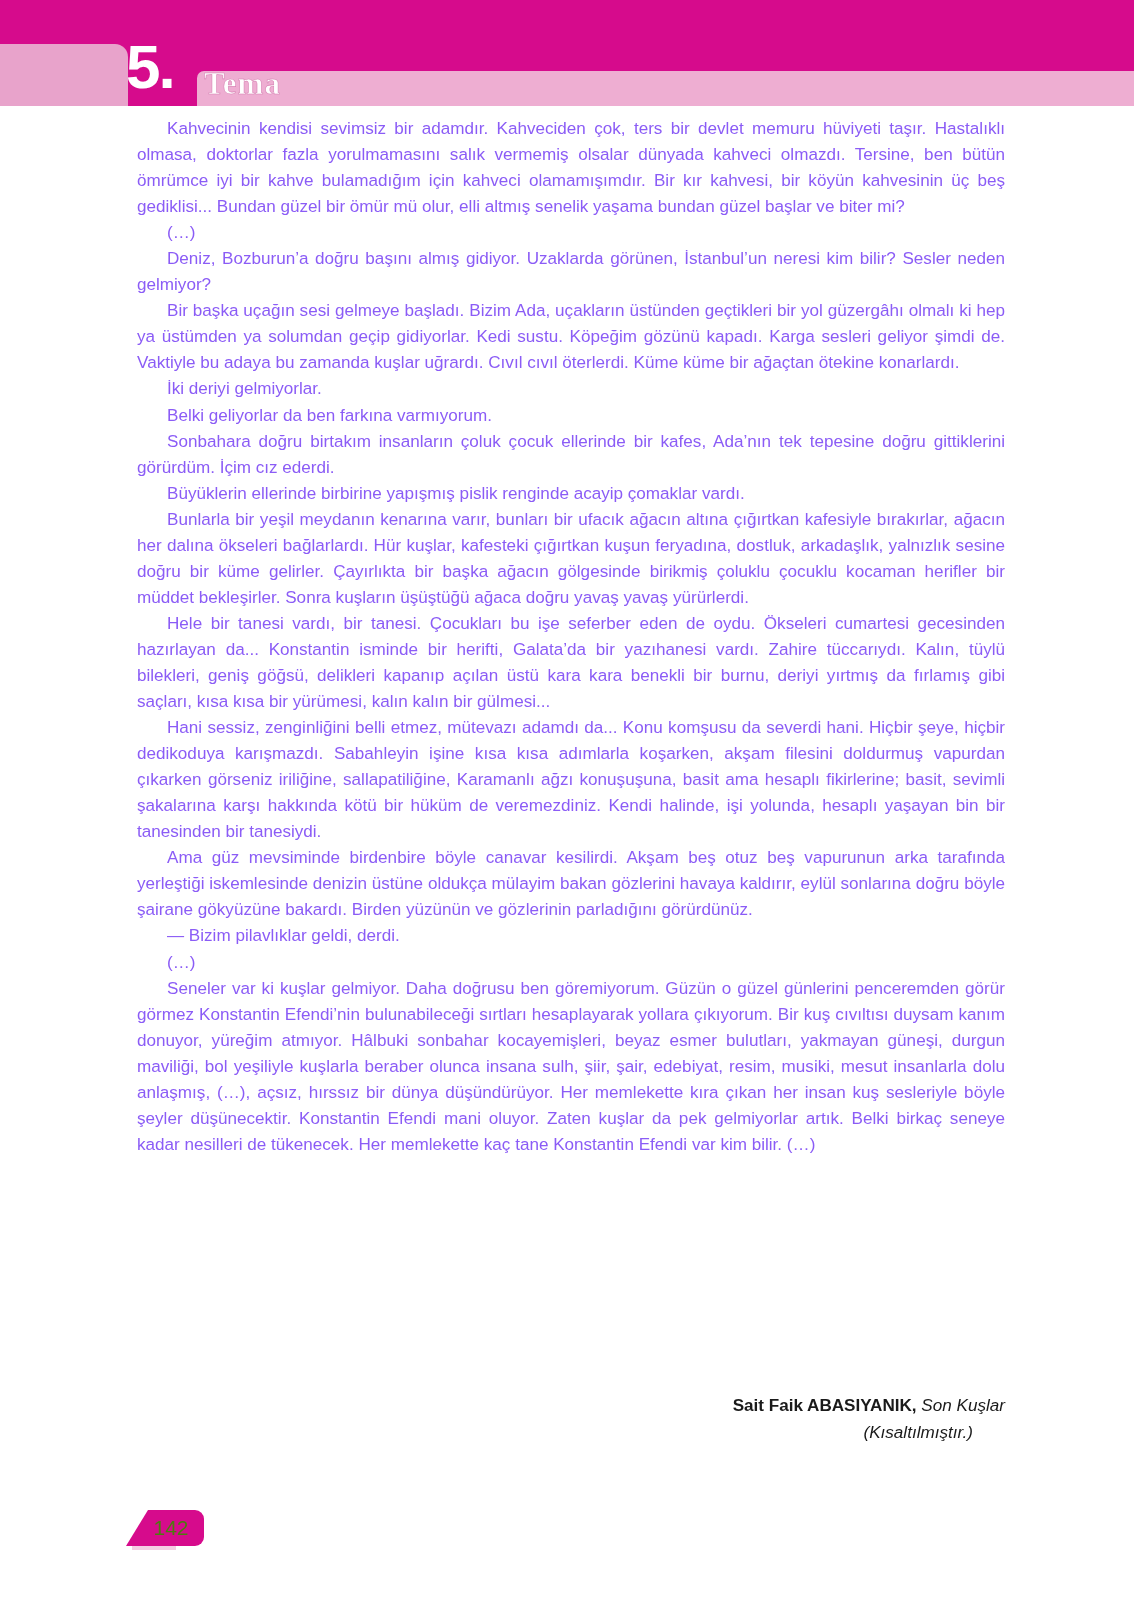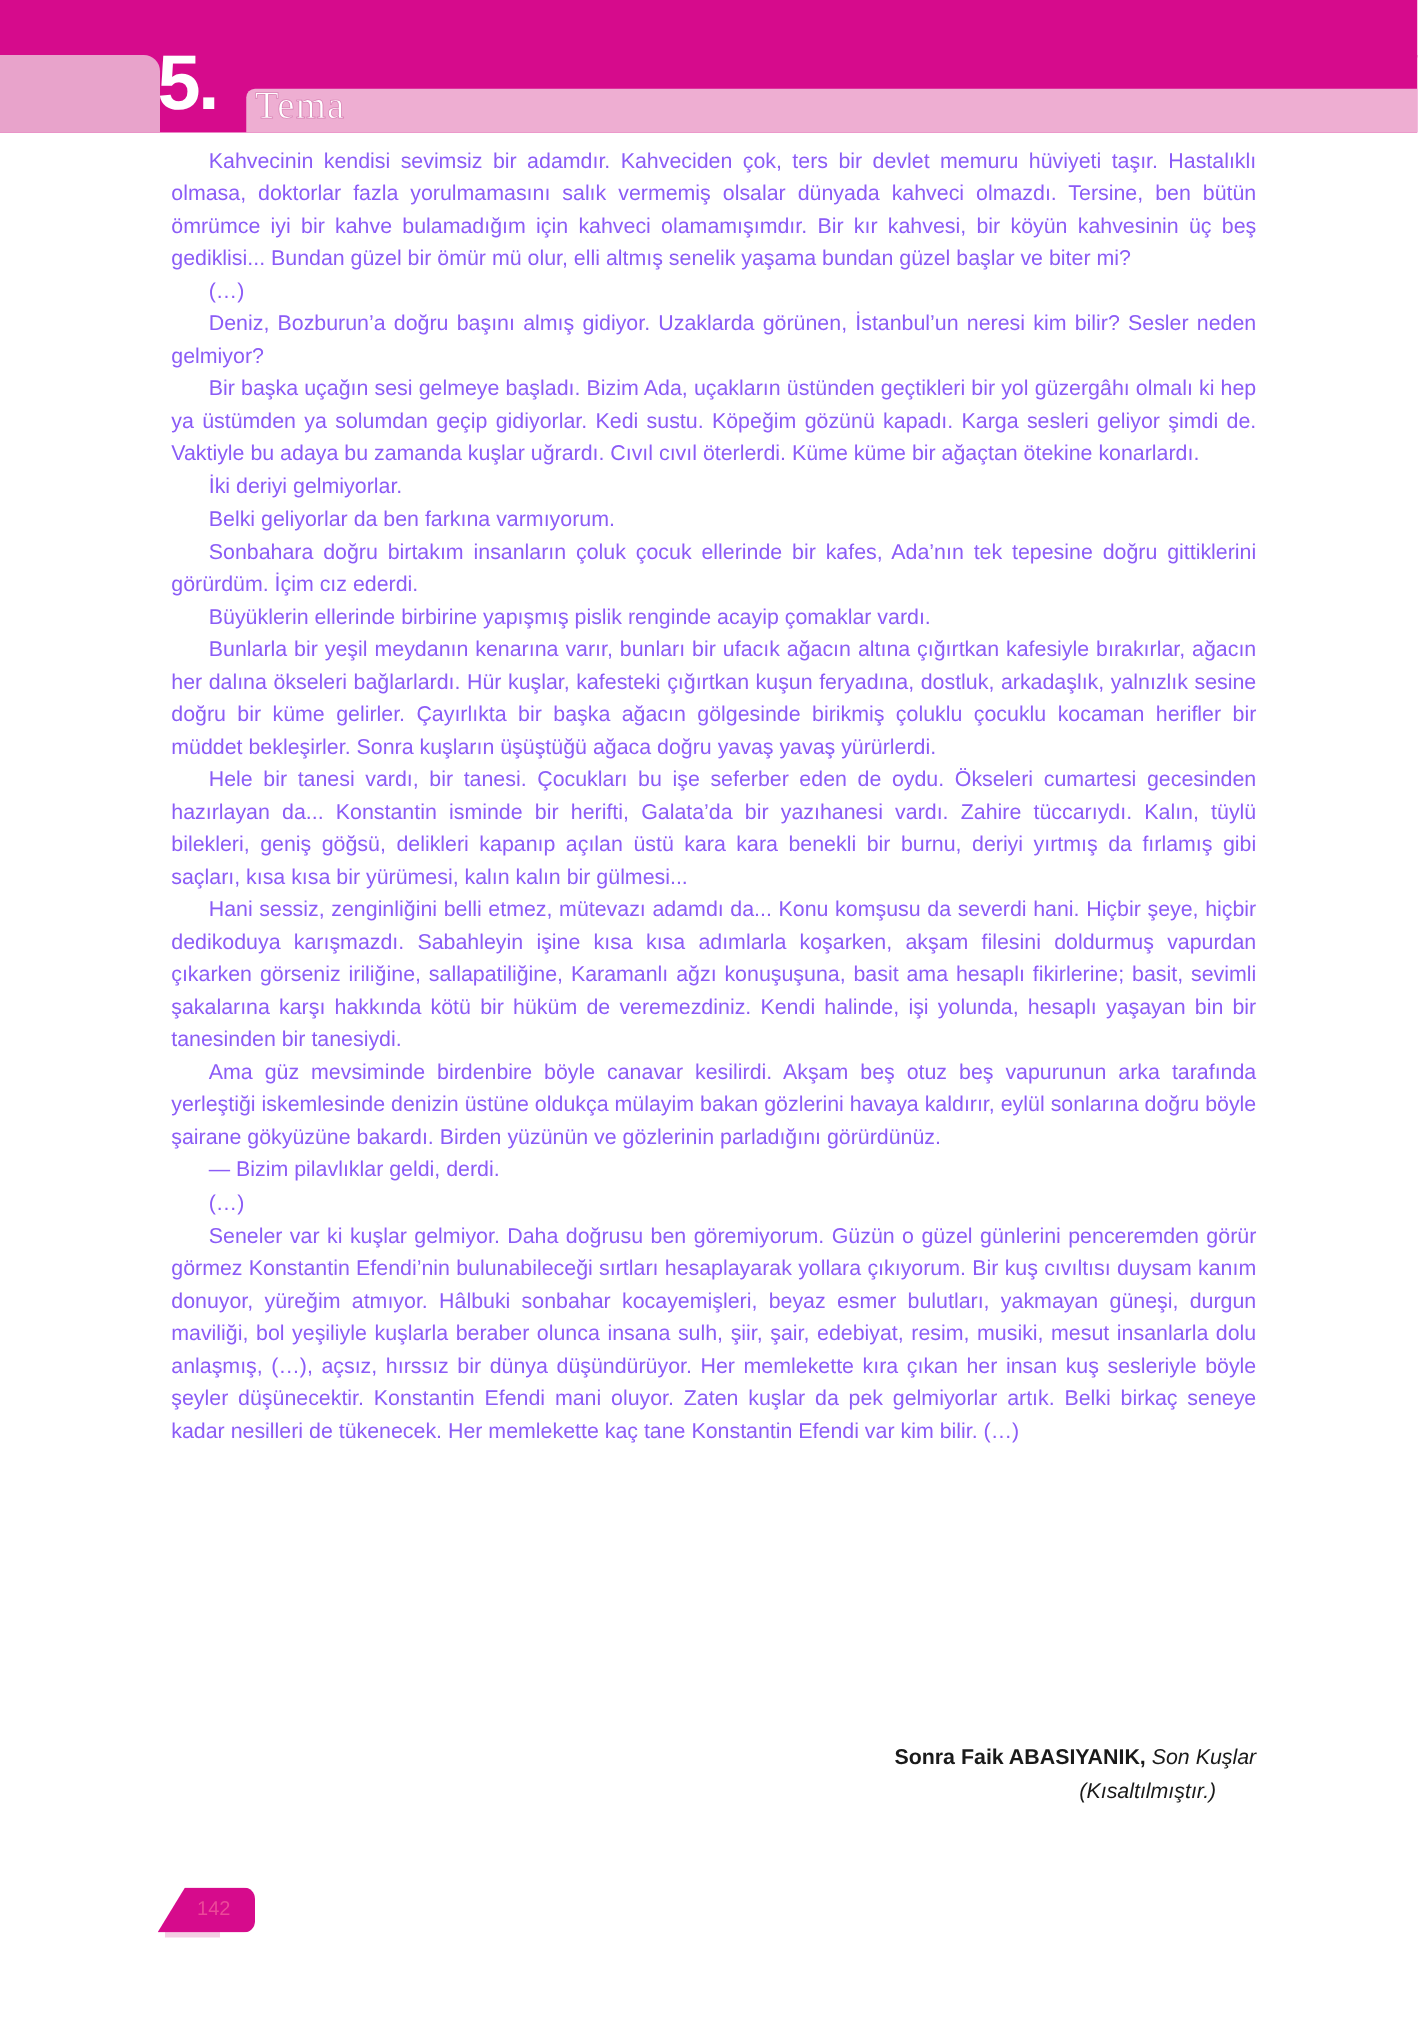--- a/index.html
+++ b/index.html
@@ -71,21 +71,21 @@
     letter-spacing: -2px;
     line-height: 1;
     z-index: 4;
   }
   .header-tema {
     position: absolute;
     left: 204px;
     top: 68px;
     font-family: "Liberation Serif", serif;
     font-size: 31px;
-    font-weight: normal;
+    font-weight: bold;
     color: #ffffff;
     letter-spacing: 1px;
     line-height: 1;
     z-index: 4;
     -webkit-text-stroke: 0.6px #d882b4;
   }
 
   
   .content {
     position: absolute;
@@ -167,22 +167,22 @@
     left: 0;
     top: 0;
     width: 78px;
     height: 36px;
     display: flex;
     align-items: center;
     justify-content: center;
     padding-left: 12px;
     box-sizing: border-box;
     font-family: "Liberation Sans", sans-serif;
-    font-size: 16px;
-    color: #ec4899;
+    font-size: 21px;
+    color: #4d7c0f;
     z-index: 3;
   }
 </style>
 </head>
 <body>
 
 <div class="header">
   <div class="header-top-band"></div>
   <div class="header-dark-block"></div>
   <div class="header-left-tab"></div>
@@ -203,21 +203,21 @@
   <p class="para">Bunlarla bir yeşil meydanın kenarına varır, bunları bir ufacık ağacın altına çığırtkan kafesiyle bırakırlar, ağacın her dalına ökseleri bağlarlardı. Hür kuşlar, kafesteki çığırtkan kuşun feryadına, dostluk, arkadaşlık, yalnızlık sesine doğru bir küme gelirler. Çayırlıkta bir başka ağacın gölgesinde birikmiş çoluklu çocuklu kocaman herifler bir müddet bekleşirler. Sonra kuşların üşüştüğü ağaca doğru yavaş yavaş yürürlerdi.</p>
   <p class="para">Hele bir tanesi vardı, bir tanesi. Çocukları bu işe seferber eden de oydu. Ökseleri cumartesi gecesinden hazırlayan da... Konstantin isminde bir herifti, Galata’da bir yazıhanesi vardı. Zahire tüccarıydı. Kalın, tüylü bilekleri, geniş göğsü, delikleri kapanıp açılan üstü kara kara benekli bir burnu, deriyi yırtmış da fırlamış gibi saçları, kısa kısa bir yürümesi, kalın kalın bir gülmesi...</p>
   <p class="para">Hani sessiz, zenginliğini belli etmez, mütevazı adamdı da... Konu komşusu da severdi hani. Hiçbir şeye, hiçbir dedikoduya karışmazdı. Sabahleyin işine kısa kısa adımlarla koşarken, akşam filesini doldurmuş vapurdan çıkarken görseniz iriliğine, sallapatiliğine, Karamanlı ağzı konuşuşuna, basit ama hesaplı fikirlerine; basit, sevimli şakalarına karşı hakkında kötü bir hüküm de veremezdiniz. Kendi halinde, işi yolunda, hesaplı yaşayan bin bir tanesinden bir tanesiydi.</p>
   <p class="para">Ama güz mevsiminde birdenbire böyle canavar kesilirdi. Akşam beş otuz beş vapurunun arka tarafında yerleştiği iskemlesinde denizin üstüne oldukça mülayim bakan gözlerini havaya kaldırır, eylül sonlarına doğru böyle şairane gökyüzüne bakardı. Birden yüzünün ve gözlerinin parladığını görürdünüz.</p>
   <p class="para last-left">— Bizim pilavlıklar geldi, derdi.</p>
   <p class="para last-left">(…)</p>
   <p class="para">Seneler var ki kuşlar gelmiyor. Daha doğrusu ben göremiyorum. Güzün o güzel günlerini penceremden görür görmez Konstantin Efendi’nin bulunabileceği sırtları hesaplayarak yollara çıkıyorum. Bir kuş cıvıltısı duysam kanım donuyor, yüreğim atmıyor. Hâlbuki sonbahar kocayemişleri, beyaz esmer bulutları, yakmayan güneşi, durgun maviliği, bol yeşiliyle kuşlarla beraber olunca insana sulh, şiir, şair, edebiyat, resim, musiki, mesut insanlarla dolu anlaşmış, (…), açsız, hırssız bir dünya düşündürüyor. Her memlekette kıra çıkan her insan kuş sesleriyle böyle şeyler düşünecektir. Konstantin Efendi mani oluyor. Zaten kuşlar da pek gelmiyorlar artık. Belki birkaç seneye kadar nesilleri de tükenecek. Her memlekette kaç tane Konstantin Efendi var kim bilir. (…)</p>
 </div>
 
 <div class="attribution">
-  <span class="author">Sonra Faik ABASIYANIK,</span><span class="work"> Son Kuşlar</span>
+  <span class="author">Sait Faik ABASIYANIK,</span><span class="work"> Son Kuşlar</span>
   <span class="note">(Kısaltılmıştır.)</span>
 </div>
 
 <div class="page-badge-wrap">
   <div class="page-badge-shadow"></div>
   <div class="page-badge"></div>
   <div class="page-badge-number">142</div>
 </div>
 
 </body></html>

